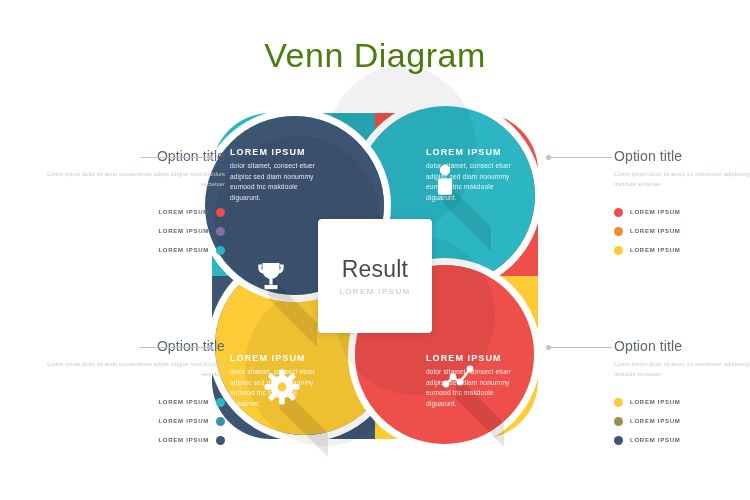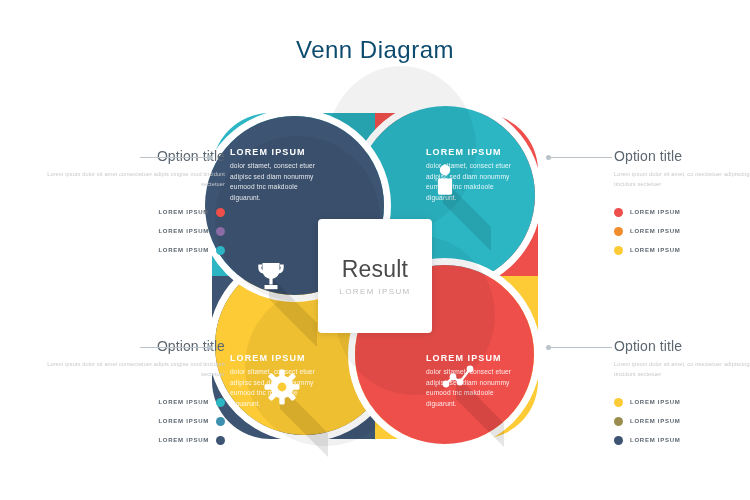--- a/index.html
+++ b/index.html
@@ -12,23 +12,23 @@
     overflow: hidden;
     position: relative;
   }
 
   #page-title {
     position: absolute;
     top: 36px;
     left: 0;
     width: 750px;
     text-align: center;
-    font-size: 24px;
+    font-size: 34px;
     font-weight: 400;
-    color: #0c4a6e;
+    color: #4d7c0f;
     letter-spacing: 0.5px;
   }
 
   
   #diagram {
     position: absolute;
     left: 212px;
     top: 113px;
     width: 326px;
     height: 326px;

